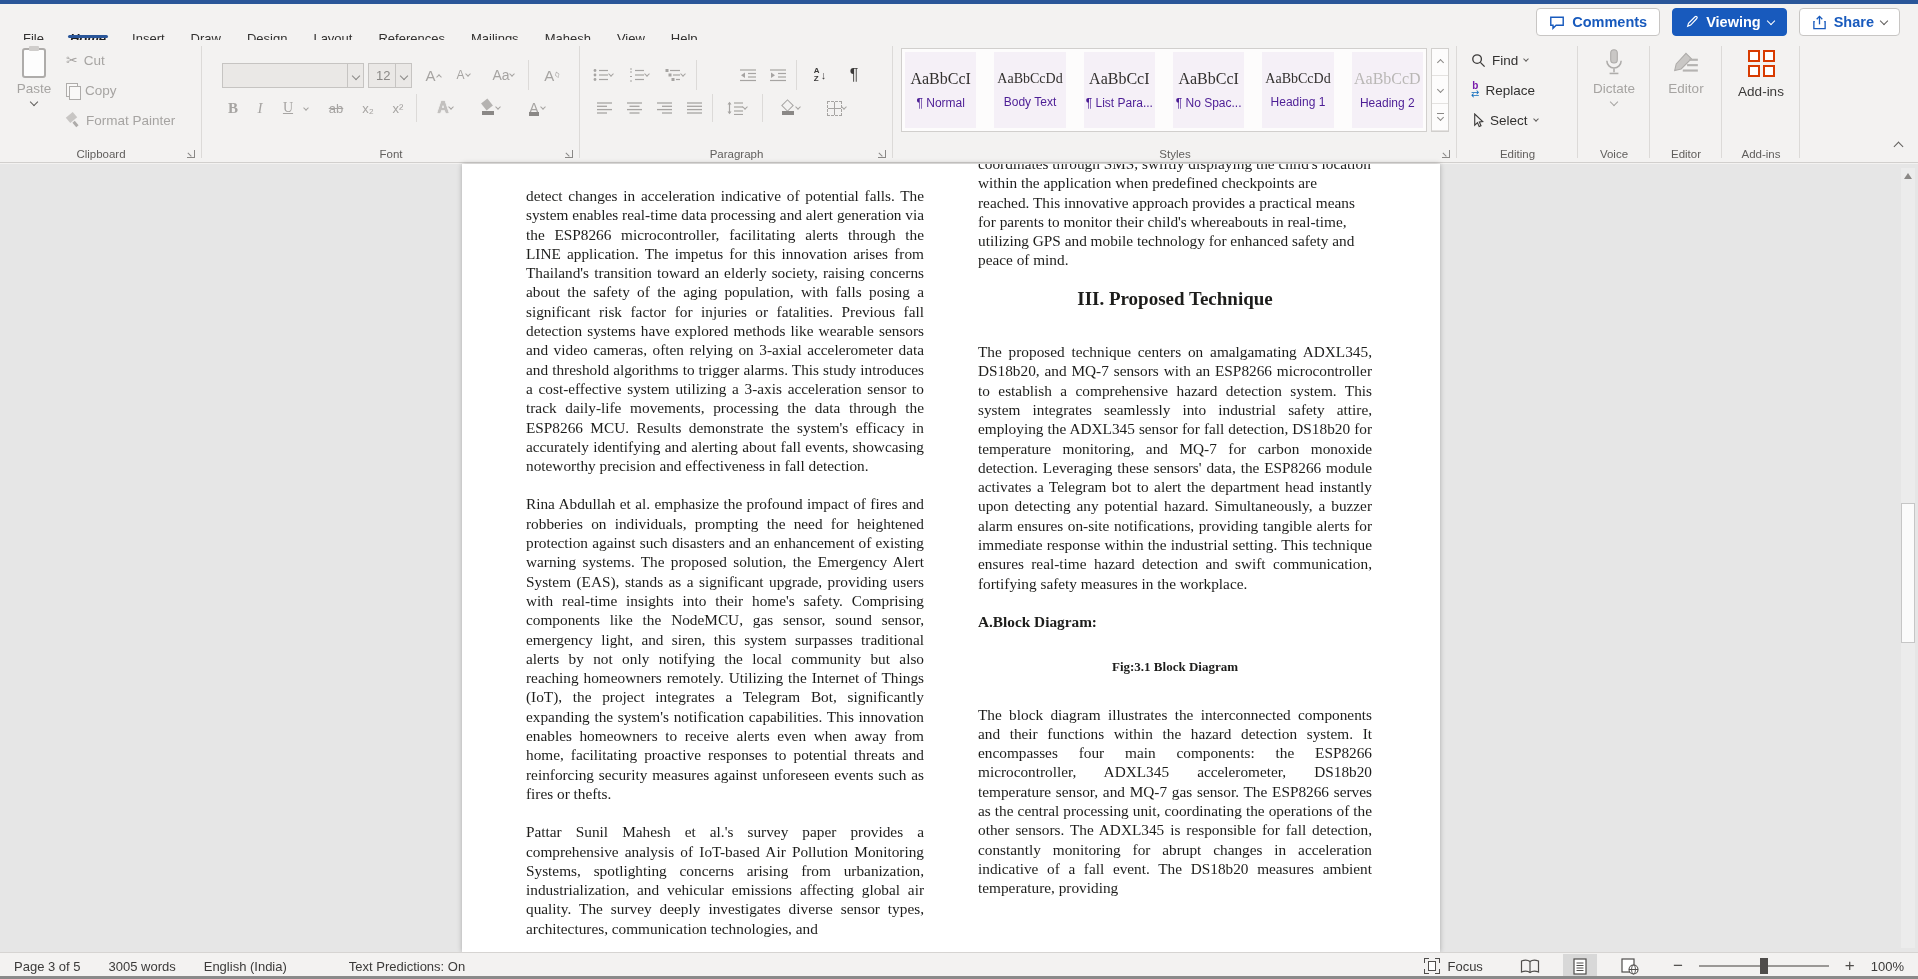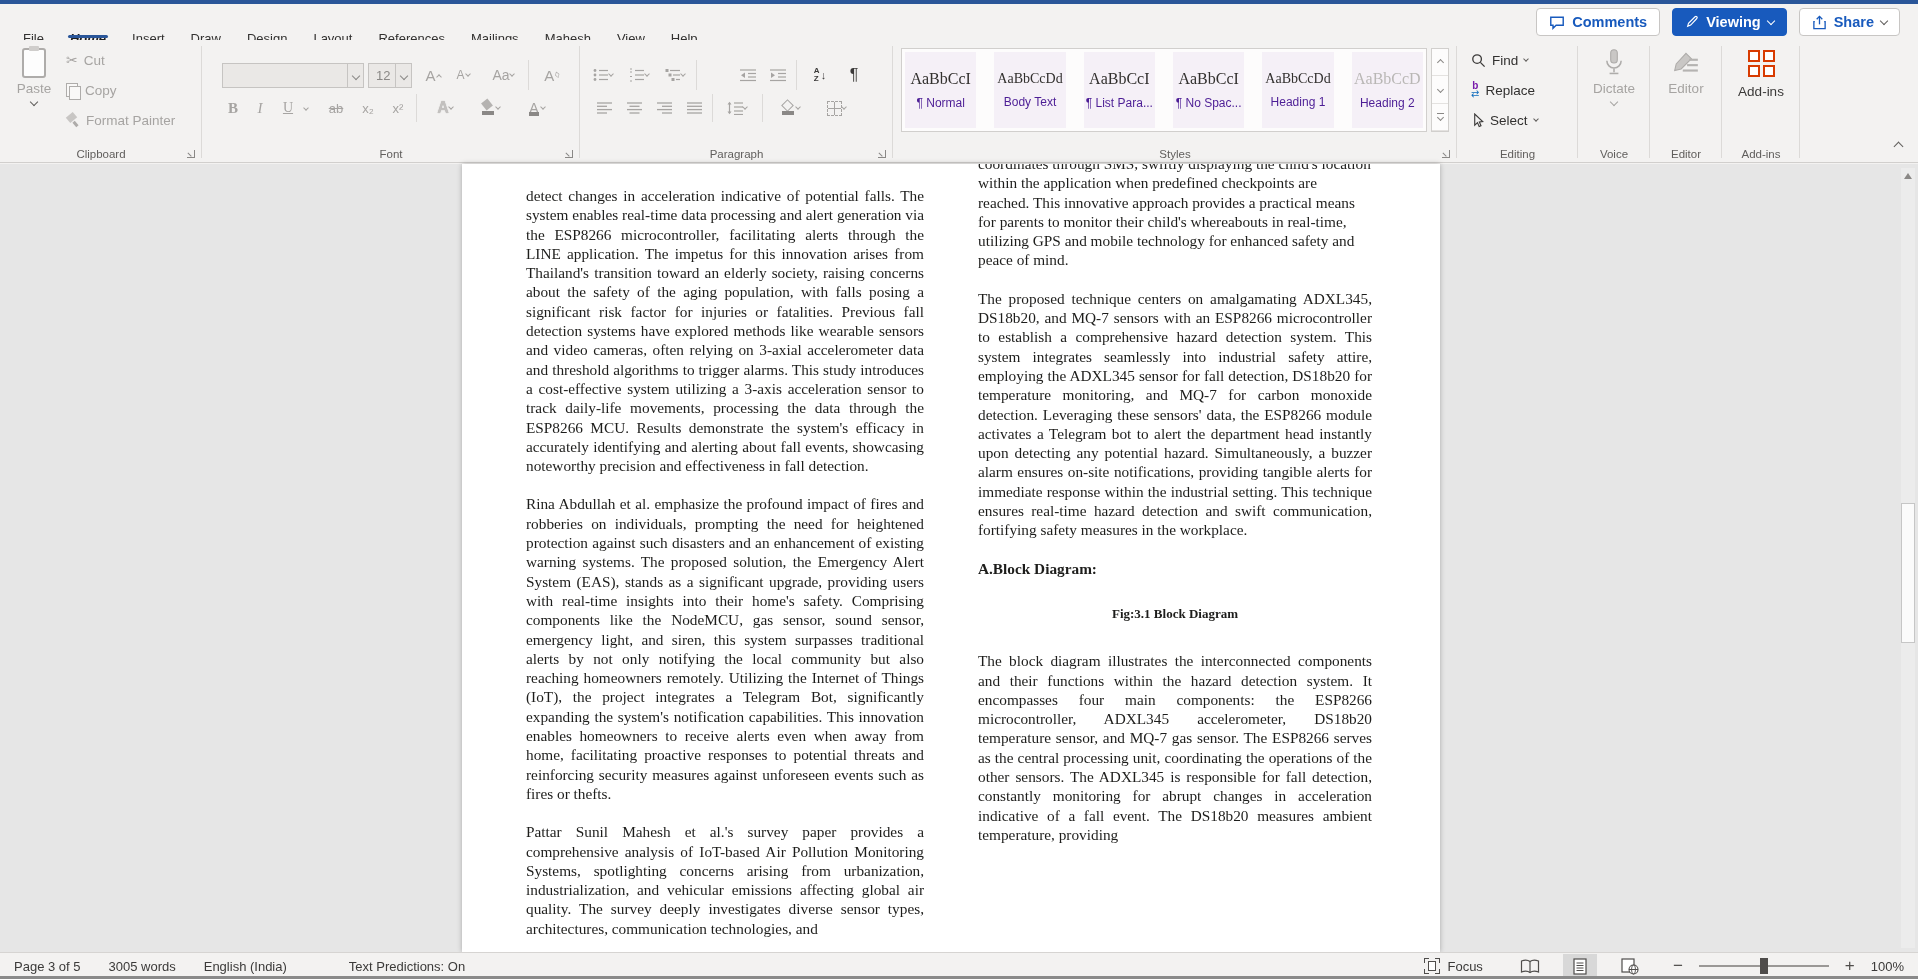--- a/index.html
+++ b/index.html
@@ -523,20 +523,21 @@
 
 <div class="docarea">
   <div class="page">
     <div class="doccol colL">
       <p>detect changes in acceleration indicative of potential falls. The system enables real-time data processing and alert generation via the ESP8266 microcontroller, facilitating alerts through the LINE application. The impetus for this innovation arises from Thailand's transition toward an elderly society, raising concerns about the safety of the aging population, with falls posing a significant risk factor for injuries or fatalities. Previous fall detection systems have explored methods like wearable sensors and video cameras, often relying on 3-axial accelerometer data and threshold algorithms to trigger alarms. This study introduces a cost-effective system utilizing a 3-axis acceleration sensor to track daily-life movements, processing the data through the ESP8266 MCU. Results demonstrate the system's efficacy in accurately identifying and alerting about fall events, showcasing noteworthy precision and effectiveness in fall detection.</p>
       <p>Rina Abdullah et al. emphasize the profound impact of fires and robberies on individuals, prompting the need for heightened protection against such disasters and an enhancement of existing warning systems. The proposed solution, the Emergency Alert System (EAS), stands as a significant upgrade, providing users with real-time insights into their home's safety. Comprising components like the NodeMCU, gas sensor, sound sensor, emergency light, and siren, this system surpasses traditional alerts by not only notifying the local community but also reaching homeowners remotely. Utilizing the Internet of Things (IoT), the project integrates a Telegram Bot, significantly expanding the system's notification capabilities. This innovation enables homeowners to receive alerts even when away from home, facilitating proactive responses to potential threats and reinforcing security measures against unforeseen events such as fires or thefts.</p>
       <p>Pattar Sunil Mahesh et al.'s survey paper provides a comprehensive analysis of IoT-based Air Pollution Monitoring Systems, spotlighting concerns arising from urbanization, industrialization, and vehicular emissions affecting global air quality. The survey deeply investigates diverse sensor types, architectures, communication technologies, and</p>
     </div>
     <div class="doccol colR">
       <p class="ragged">coordinates through SMS, swiftly displaying the child's location within the application when predefined checkpoints are reached. This innovative approach provides a practical means for parents to monitor their child's whereabouts in real-time, utilizing GPS and mobile technology for enhanced safety and peace of mind.</p>
+      <p class="h3head">III. Proposed Technique</p>
       <p>The proposed technique centers on amalgamating ADXL345, DS18b20, and MQ-7 sensors with an ESP8266 microcontroller to establish a comprehensive hazard detection system. This system integrates seamlessly into industrial safety attire, employing the ADXL345 sensor for fall detection, DS18b20 for temperature monitoring, and MQ-7 for carbon monoxide detection. Leveraging these sensors' data, the ESP8266 module activates a Telegram bot to alert the department head instantly upon detecting any potential hazard. Simultaneously, a buzzer alarm ensures on-site notifications, providing tangible alerts for immediate response within the industrial setting. This technique ensures real-time hazard detection and swift communication, fortifying safety measures in the workplace.</p>
       <p class="subhead">A.Block Diagram:</p>
       <p class="figcap">Fig:3.1 Block Diagram</p>
       <p>The block diagram illustrates the interconnected components and their functions within the hazard detection system. It encompasses four main components: the ESP8266 microcontroller, ADXL345 accelerometer, DS18b20 temperature sensor, and MQ-7 gas sensor. The ESP8266 serves as the central processing unit, coordinating the operations of the other sensors. The ADXL345 is responsible for fall detection, constantly monitoring for abrupt changes in acceleration indicative of a fall event. The DS18b20 measures ambient temperature, providing</p>
     </div>
   </div>
 </div>
 
 <div class="vscroll">
   <span class="scrollup"></span>

